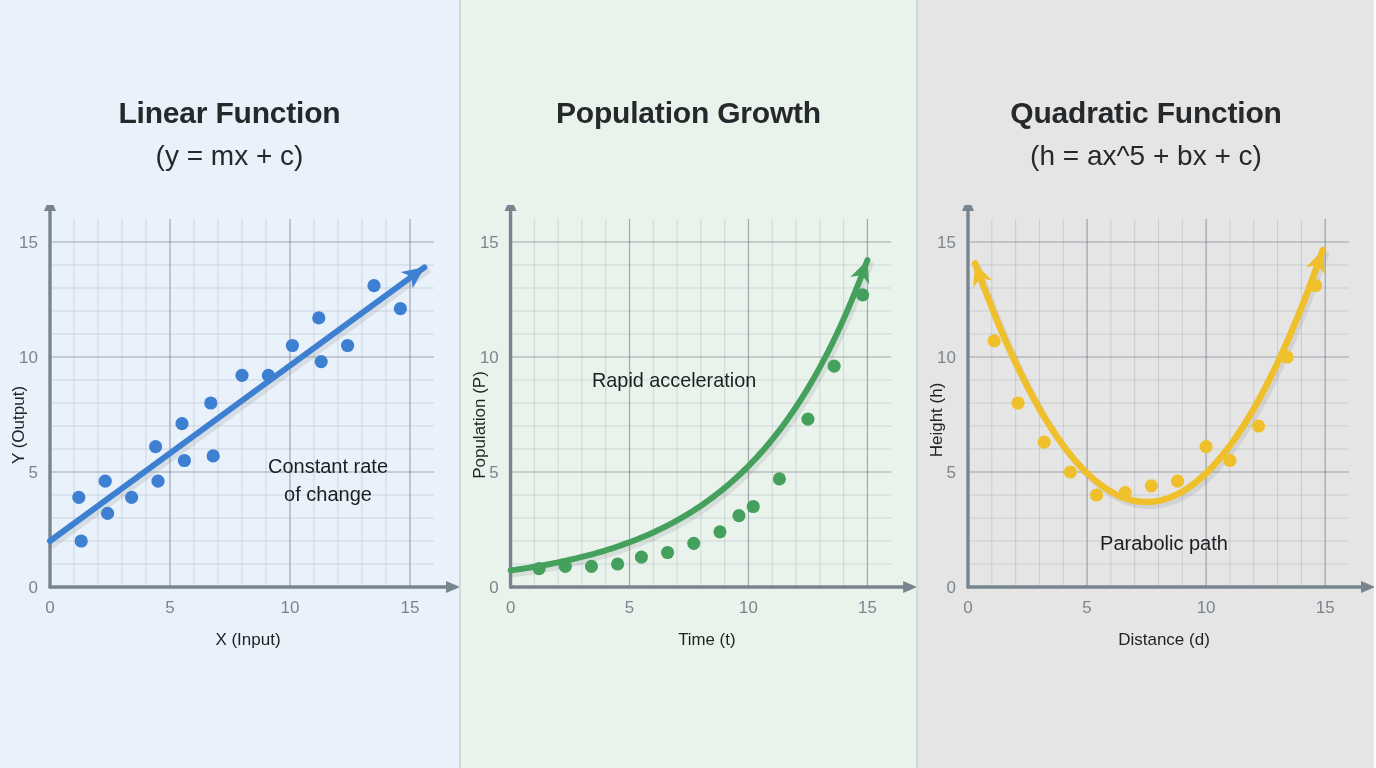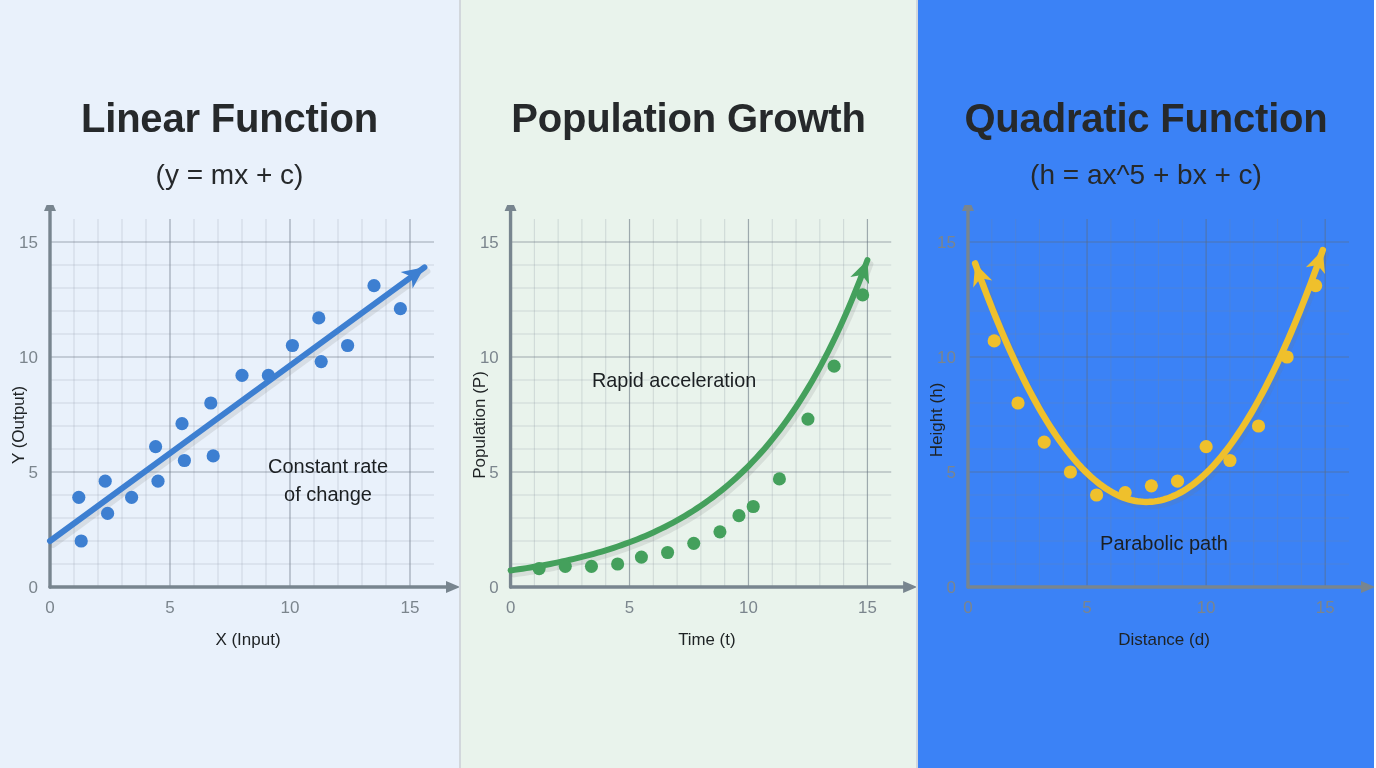--- a/index.html
+++ b/index.html
@@ -13,42 +13,42 @@
     display: flex;
     background: #ffffff;
   }
   .panel {
     position: relative;
     height: 768px;
     overflow: hidden;
   }
   .panel-1 { width: 459px; background: #e9f1fb; }
   .panel-2 { width: 459px; background: #e9f3ec; border-left: 2px solid #d2d7dc; border-right: 2px solid #d2d7dc; }
-  .panel-3 { width: 456px; background: #3b82f6; }
+  .panel-3 { width: 456px; background: #e5e5e5; }
 
   .titlebox {
     position: absolute;
     left: 0; right: 0; top: 96px;
     text-align: center;
     padding: 0 16px;
   }
   .title-main {
-    font-size: 40px;
+    font-size: 30px;
     font-weight: bold;
     color: #26292b;
     letter-spacing: -0.2px;
     line-height: 1.12;
     white-space: nowrap;
   }
   .title-sub {
     font-size: 28px;
     font-weight: 400;
     color: #26292b;
     line-height: 1.25;
-    margin-top: 16px;
+    margin-top: 8px;
     white-space: nowrap;
   }
 
   .plotwrap {
     position: absolute;
     left: 0; top: 205px;
     width: 100%;
     height: 460px;
   }
   svg.chart { display: block; width: 100%; height: 100%; }

